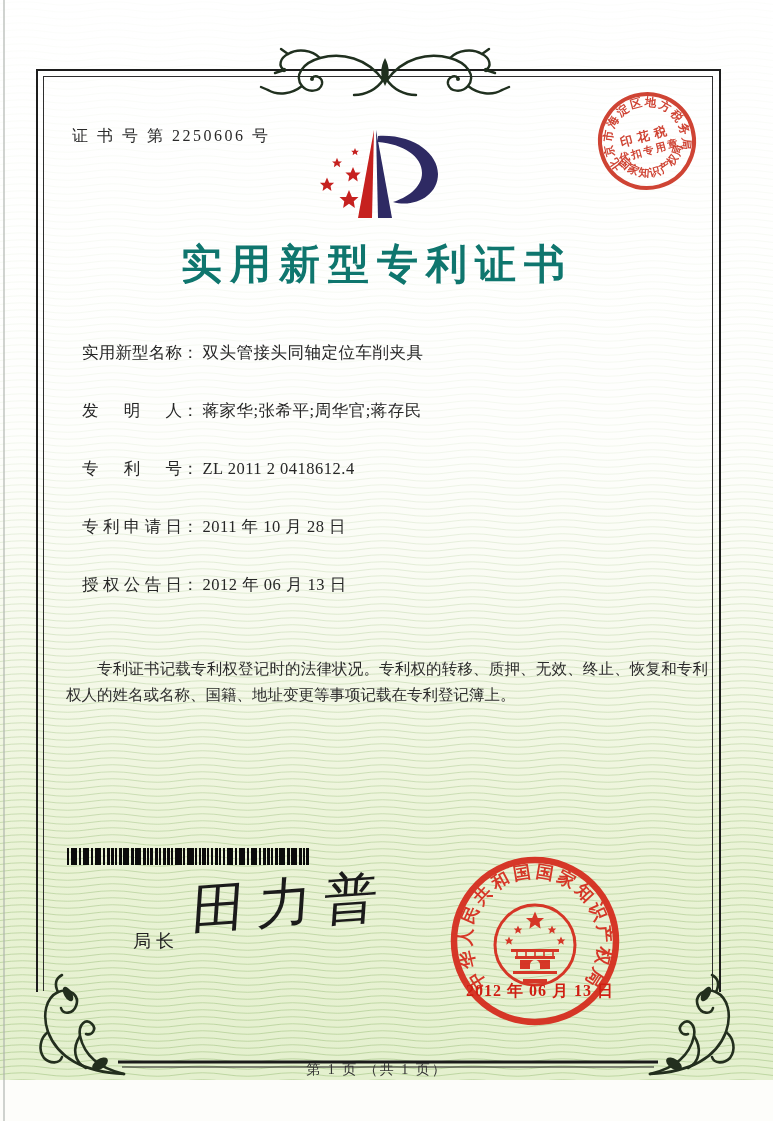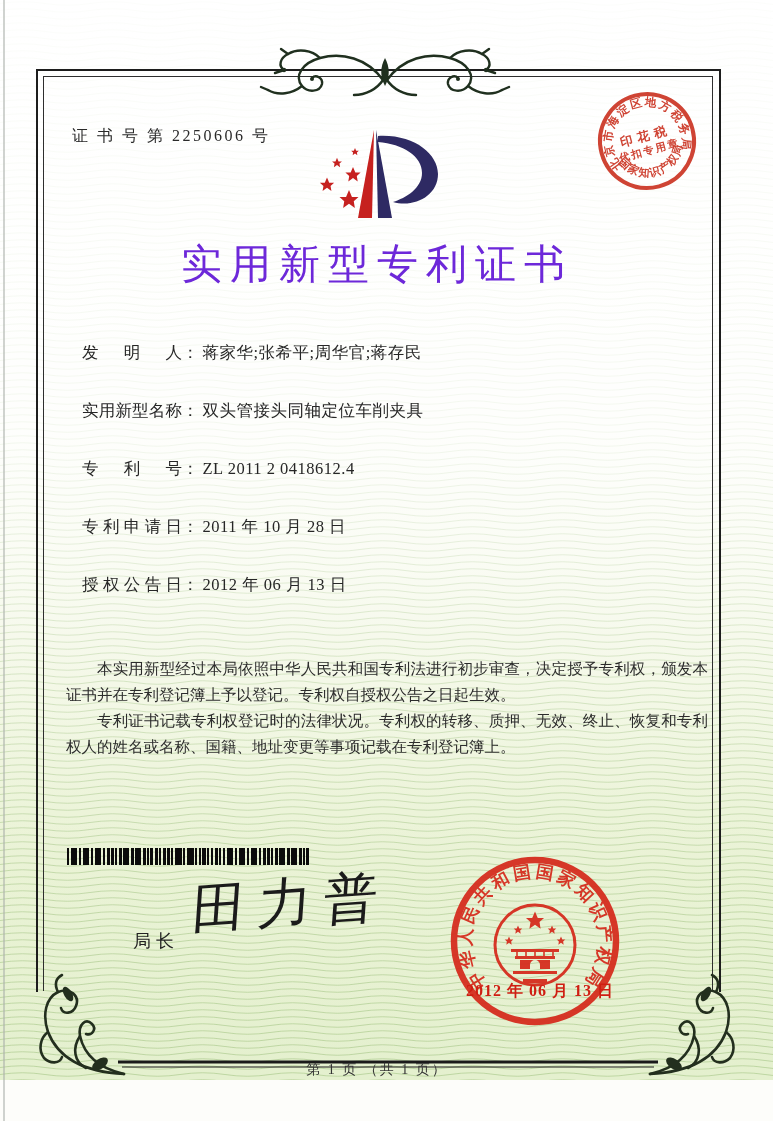--- a/index.html
+++ b/index.html
@@ -10,22 +10,22 @@
   .scan-edge{left:3px;top:0;width:2px;height:1121px;background:#a9afa9;opacity:.55;}
   
   .frame-outer{left:36px;top:69px;width:681px;height:921px;border:2.5px solid #1d1d1d;border-bottom:none;z-index:2;}
   .frame-inner{left:43px;top:76px;width:668px;height:914px;border:1px solid #2e2e2e;border-bottom:none;z-index:2;}
   .bg{left:0;top:0;z-index:0;}
   .orn{z-index:2;}
   .content{z-index:3;}
   .stamp{z-index:4;}
   .cert-no{left:72px;top:126px;font-size:16px;letter-spacing:2.5px;color:#2a2a2a;}
   .logo{left:308px;top:114px;}
-  .title{left:37px;top:237px;width:680px;text-align:center;font-size:41px;font-weight:normal;
-         letter-spacing:8px;color:#6d28d9;}
+  .title{left:37px;top:237px;width:680px;text-align:center;font-size:41px;font-weight:bold;
+         letter-spacing:8px;color:#0f766e;}
   .fields{left:82px;top:342px;width:600px;font-size:16.5px;color:#262626;}
   .fld-row{margin-bottom:36px;white-space:nowrap;}
   .fld-label{display:inline-block;width:100px;text-align:justify;text-align-last:justify;vertical-align:baseline;}
   .fld-colon{display:inline-block;margin-right:4px;}
   .fld-value{letter-spacing:.5px;}
   .paras{left:66px;top:656px;width:642px;font-size:15.5px;line-height:26px;text-align:justify;color:#2c2c2c;}
   .paras p{margin:0;text-indent:2em;}
   .barcode{left:67px;top:848px;width:244px;height:17px;
     background-image:
       repeating-linear-gradient(90deg,#0b0b0b 0 2px,rgba(0,0,0,0) 2px 4px),
@@ -145,38 +145,37 @@
         <text x="0" y="-1" font-size="12.5" letter-spacing="5" text-anchor="middle">印花税</text>
         <text x="0" y="13" font-size="10.5" letter-spacing="2" text-anchor="middle">代扣专用章</text>
       </g>
     </g>
   </svg>
 
   <div class="abs content title">实用新型专利证书</div>
 
   <div class="abs content fields">
     <div class="fld-row">
+      <span class="fld-label">实用新型名称</span><span class="fld-colon">：</span><span class="fld-value">双头管接头同轴定位车削夹具</span>
+    </div>
+    <div class="fld-row">
       <span class="fld-label">发明人</span><span class="fld-colon">：</span><span class="fld-value">蒋家华;张希平;周华官;蒋存民</span>
     </div>
     <div class="fld-row">
-      <span class="fld-label">实用新型名称</span><span class="fld-colon">：</span><span class="fld-value">双头管接头同轴定位车削夹具</span>
-    </div>
-    <div class="fld-row">
       <span class="fld-label">专利号</span><span class="fld-colon">：</span><span class="fld-value">ZL 2011 2 0418612.4</span>
     </div>
     <div class="fld-row">
       <span class="fld-label">专利申请日</span><span class="fld-colon">：</span><span class="fld-value">2011 年 10 月 28 日</span>
     </div>
     <div class="fld-row">
       <span class="fld-label">授权公告日</span><span class="fld-colon">：</span><span class="fld-value">2012 年 06 月 13 日</span>
     </div>
   </div>
 
   <div class="abs content paras">
-    <p>本实用新型经过本局依照中华人民共和国专利法进行初步审查，决定授予专利权，颁发本证书并在专利登记簿上予以登记。专利权自授权公告之日起生效。</p>
     <p>专利证书记载专利权登记时的法律状况。专利权的转移、质押、无效、终止、恢复和专利权人的姓名或名称、国籍、地址变更等事项记载在专利登记簿上。</p>
   </div>
 
   <div class="abs content barcode"></div>
 
   <div class="abs content sig-title">局长</div>
   <div class="abs content sig-name">田力普</div>
 
   <svg class="abs stamp seal" width="176" height="176" viewBox="0 0 176 176">
     <circle cx="88" cy="88" r="81" fill="none" stroke="#d5291b" stroke-width="6.5"></circle>

